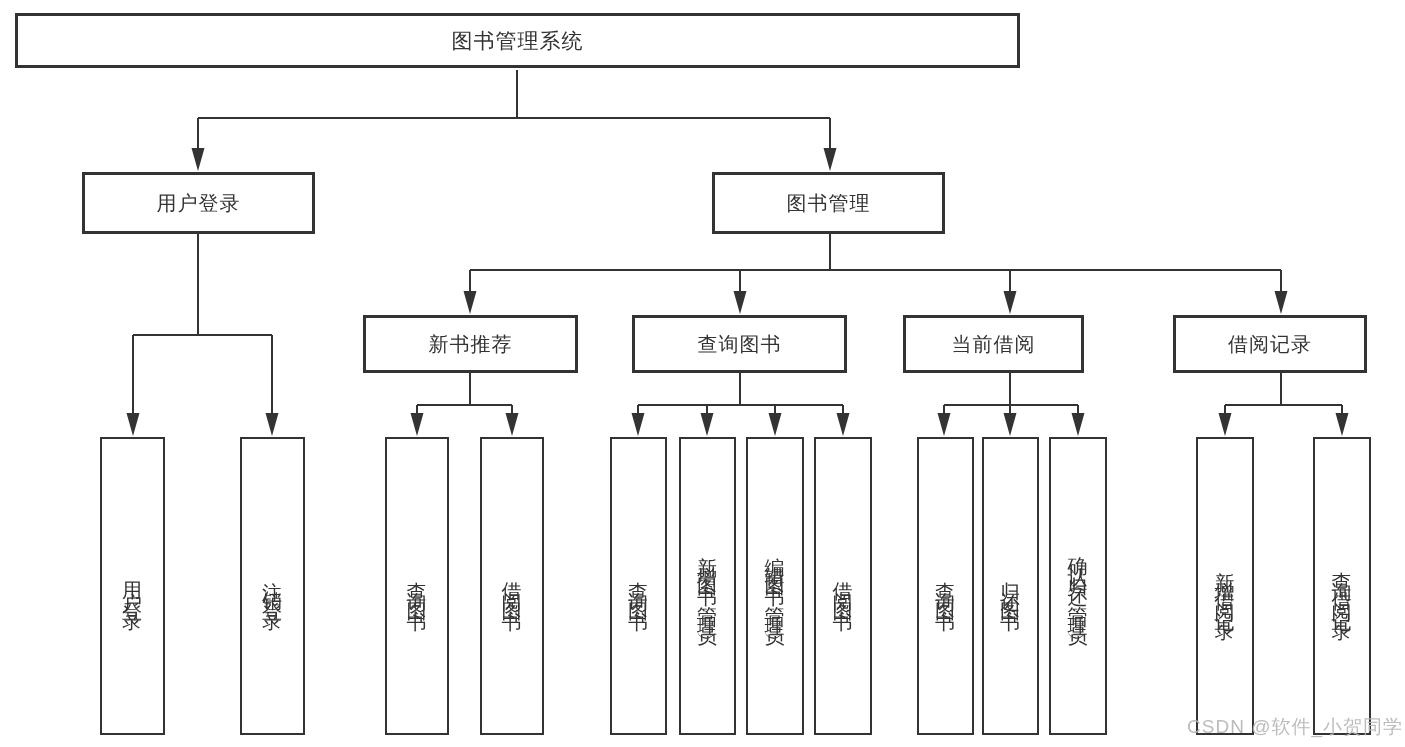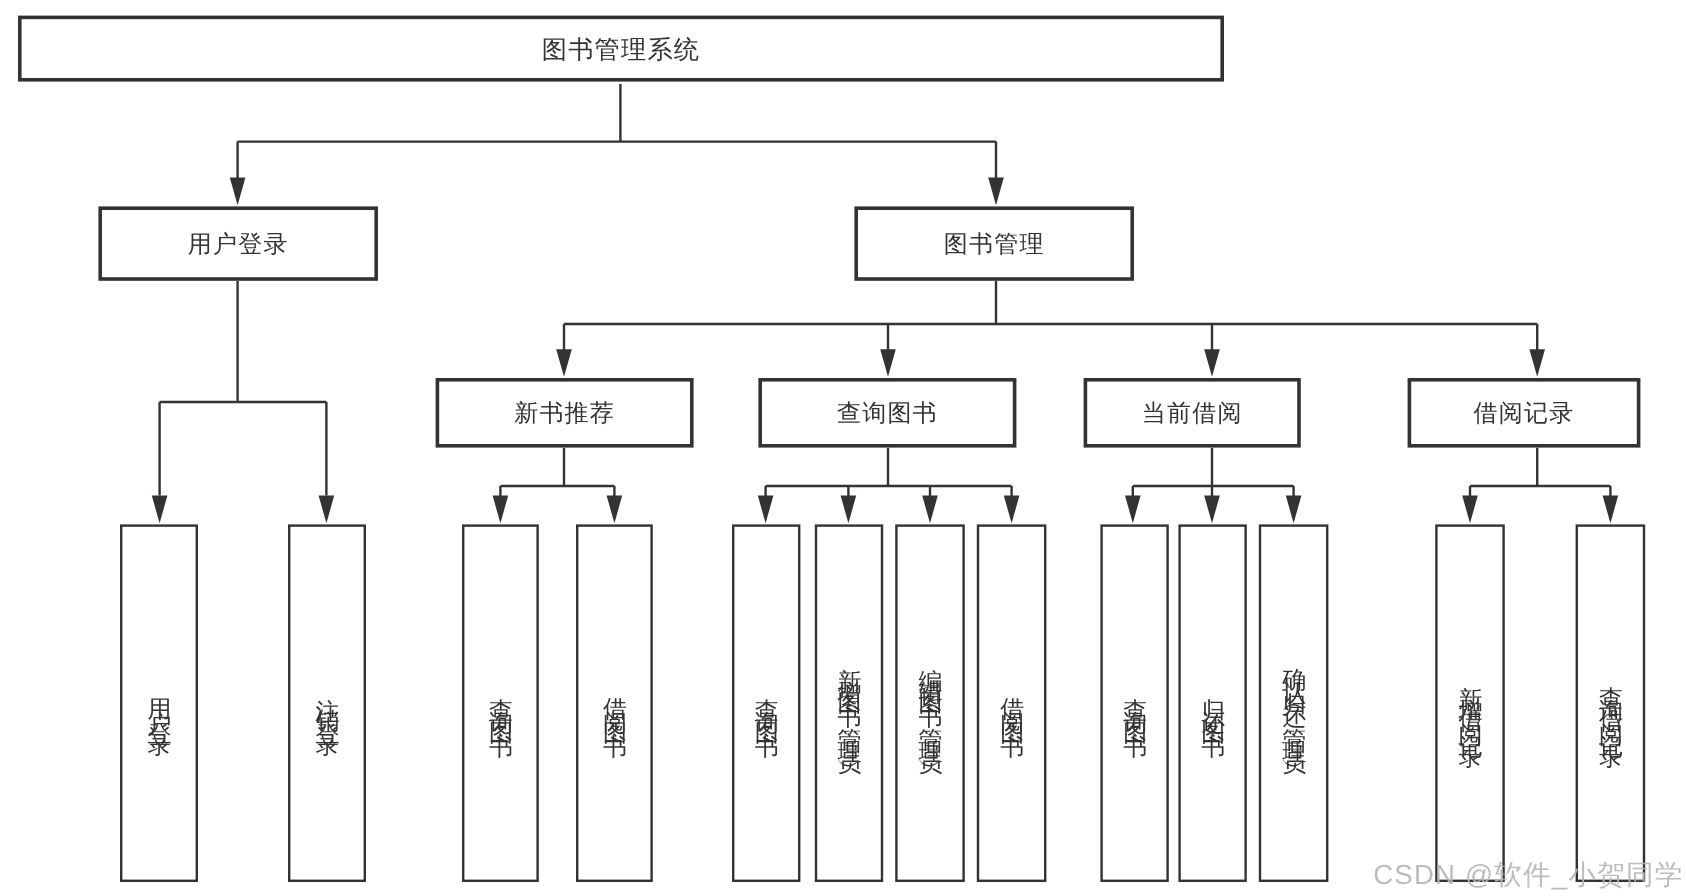--- a/index.html
+++ b/index.html
@@ -43,21 +43,21 @@
     justify-content: center;
     writing-mode: vertical-rl;
     letter-spacing: 10px;
     line-height: 1;
   }
 
   .watermark {
     position: absolute;
     top: 714px;
     right: 2px;
-    font-size: 23px;
+    font-size: 19px;
     letter-spacing: 1px;
     color: var(--watermark, #b5b5b5);
     opacity: 0.9;
     white-space: nowrap;
   }
 </style>
 </head>
 <body>
 
 <div class="canvas">

